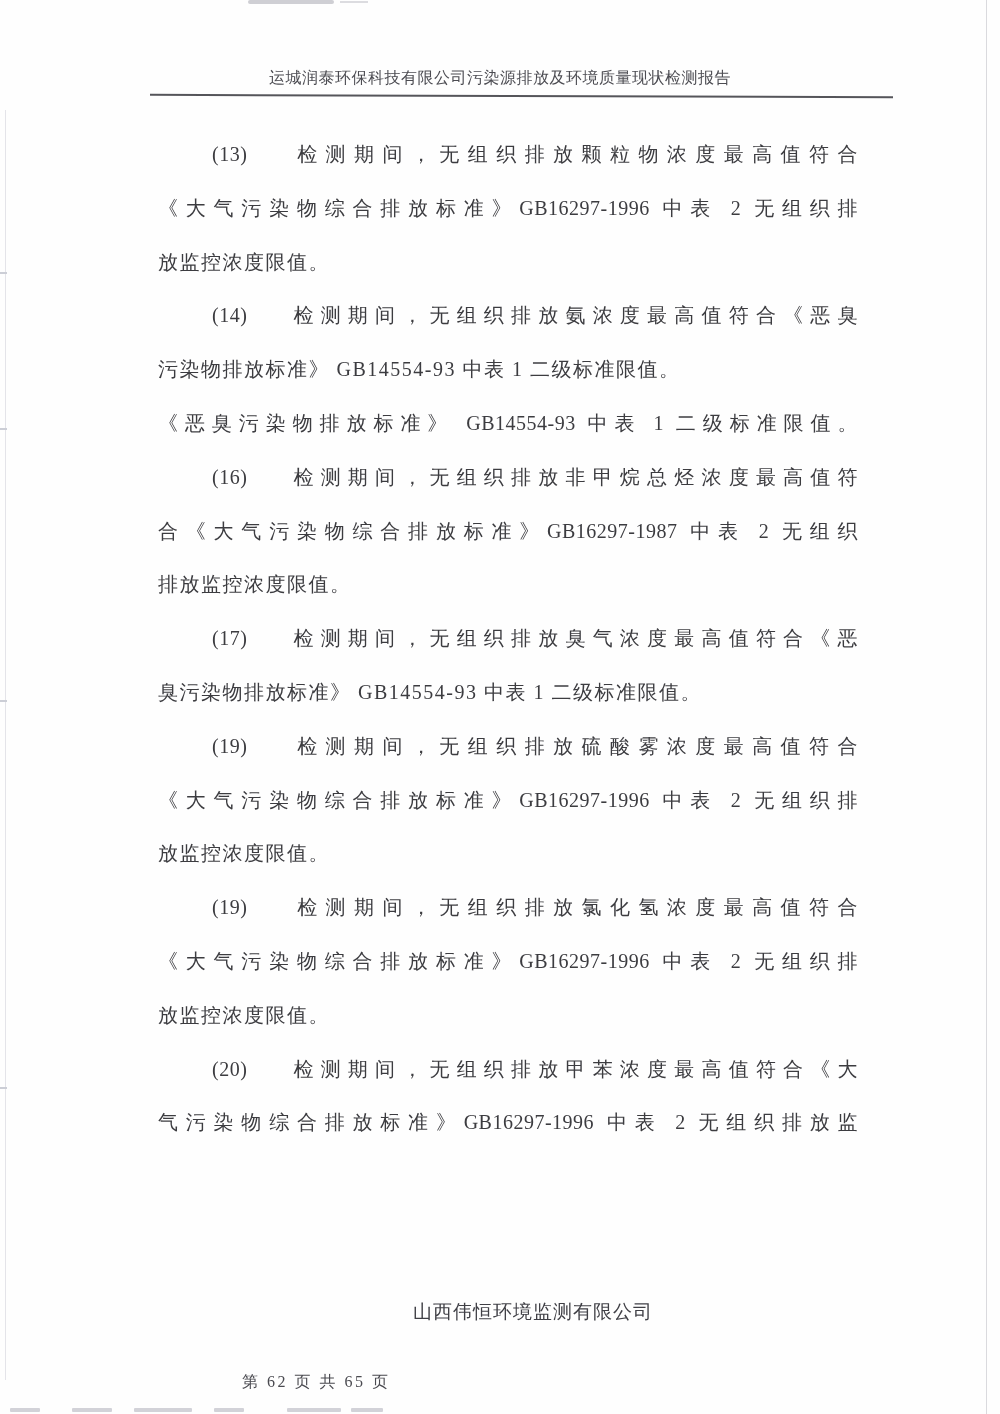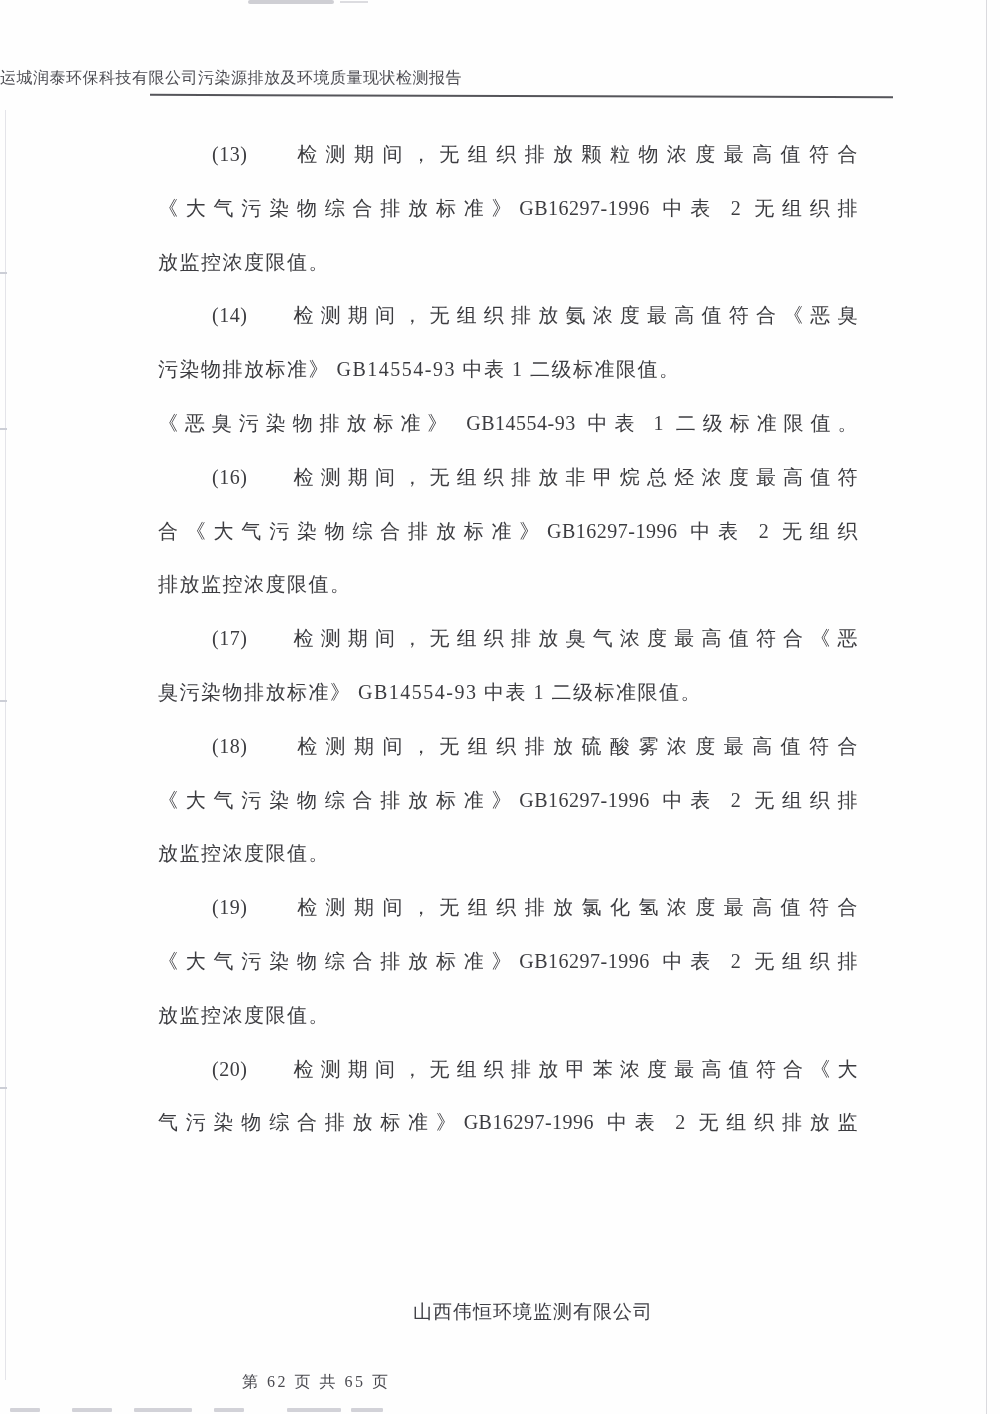--- a/index.html
+++ b/index.html
@@ -10,20 +10,21 @@
     background: #fefefe;
     font-family: "Liberation Serif", "DejaVu Serif", serif;
     color: #3c3c40;
     overflow: hidden;
   }
   .header-title {
     position: absolute;
     top: 68px;
     left: 0;
     width: 100%;
+    text-align: center;
     font-size: 16px;
     letter-spacing: 0.5px;
     color: #4c4c52;
   }
   .header-rule {
     position: absolute;
     top: 95px;
     left: 150px;
     width: 743px;
     height: 2px;
@@ -97,27 +98,27 @@
     <div class="line first full">(13)　 检测期间，无组织排放颗粒物浓度最高值符合</div>
     <div class="line full">《大气污染物综合排放标准》GB16297-1996 中表 2 无组织排</div>
     <div class="line">放监控浓度限值。</div>
 
     <div class="line first full">(14)　 检测期间，无组织排放氨浓度最高值符合《恶臭</div>
     <div class="line">污染物排放标准》 GB14554-93 中表 1 二级标准限值。</div>
 
     <div class="line full">《恶臭污染物排放标准》 GB14554-93 中表 1 二级标准限值。</div>
 
     <div class="line first full">(16)　 检测期间，无组织排放非甲烷总烃浓度最高值符</div>
-    <div class="line full">合《大气污染物综合排放标准》GB16297-1996 中表 2 无组织</div>
+    <div class="line full">合《大气污染物综合排放标准》GB16297-1987 中表 2 无组织</div>
     <div class="line">排放监控浓度限值。</div>
 
     <div class="line first full">(17)　 检测期间，无组织排放臭气浓度最高值符合《恶</div>
     <div class="line">臭污染物排放标准》 GB14554-93 中表 1 二级标准限值。</div>
 
-    <div class="line first full">(18)　 检测期间，无组织排放硫酸雾浓度最高值符合</div>
+    <div class="line first full">(19)　 检测期间，无组织排放硫酸雾浓度最高值符合</div>
     <div class="line full">《大气污染物综合排放标准》GB16297-1996 中表 2 无组织排</div>
     <div class="line">放监控浓度限值。</div>
 
     <div class="line first full">(19)　 检测期间，无组织排放氯化氢浓度最高值符合</div>
     <div class="line full">《大气污染物综合排放标准》GB16297-1996 中表 2 无组织排</div>
     <div class="line">放监控浓度限值。</div>
 
     <div class="line first full">(20)　 检测期间，无组织排放甲苯浓度最高值符合《大</div>
     <div class="line full">气污染物综合排放标准》GB16297-1996 中表 2 无组织排放监</div>
   </div>

